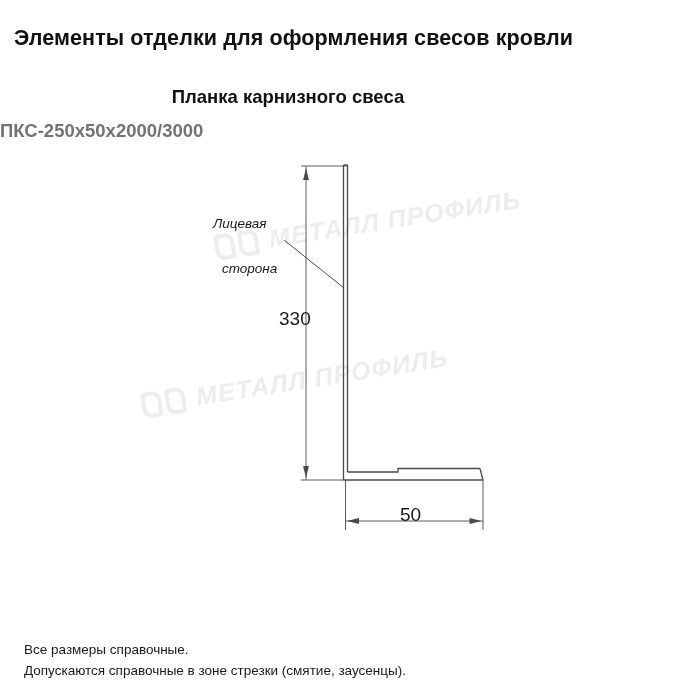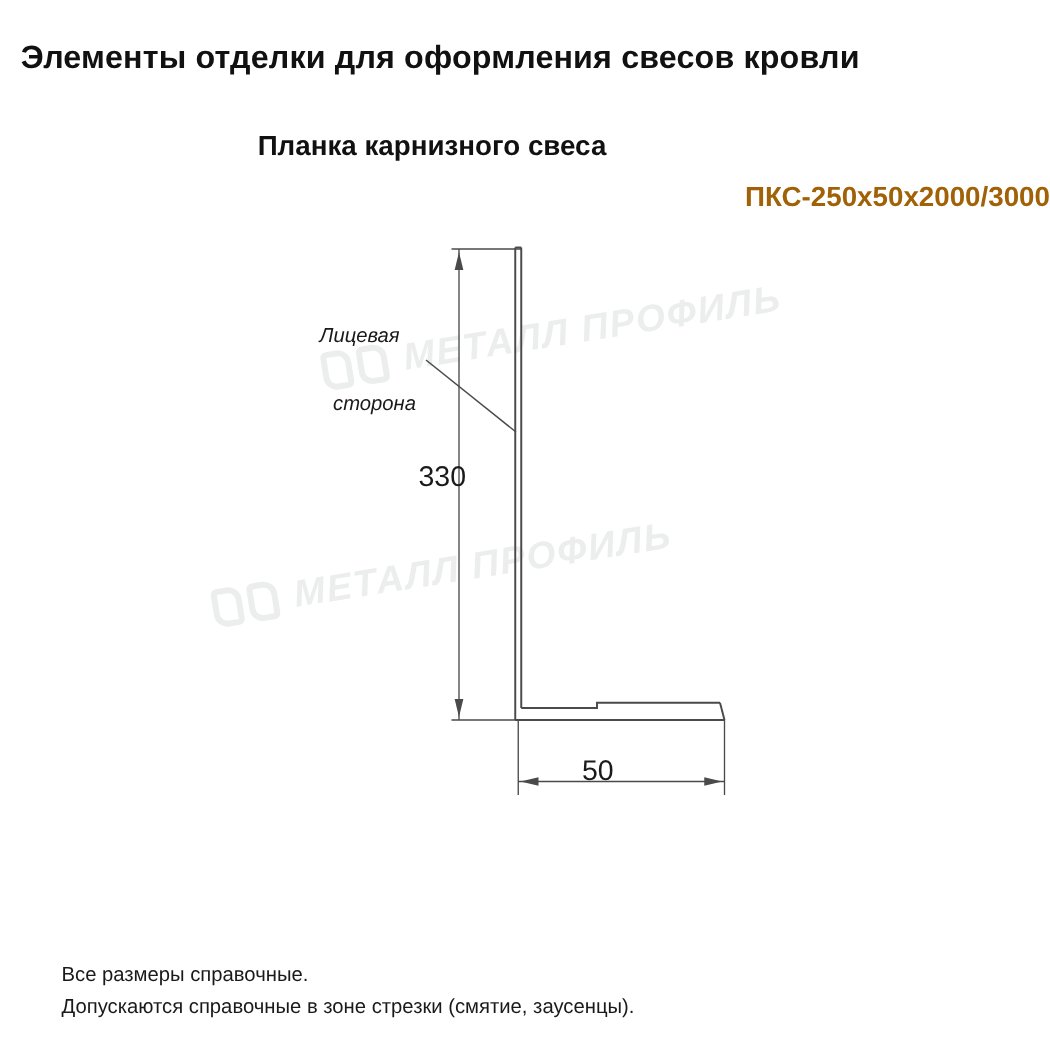--- a/index.html
+++ b/index.html
@@ -44,24 +44,24 @@
     font-size: 18.5px;
     font-weight: bold;
     color: #111111;
   }
 
   .subtitle-2 {
     position: absolute;
     top: 120px;
     left: 0;
     width: 700px;
-    text-align: right;
+    text-align: left;
     font-size: 18.5px;
     font-weight: bold;
-    color: #a16207;
+    color: #737373;
   }
 
   
   .drawing {
     position: absolute;
     top: 150px;
     left: 0;
     width: 700px;
     height: 430px;
   }
@@ -111,21 +111,21 @@
   }
   .wm-2 {
     left: 140px;
     top: 367px;
     transform: rotate(-9deg);
   }
 
   
   .footer {
     position: absolute;
-    left: 41px;
+    left: 24px;
     bottom: 18px;
     font-size: 13.5px;
     line-height: 1.55;
     color: #1a1a1a;
   }
   .footer div {
     white-space: nowrap;
   }
 
   
@@ -141,21 +141,21 @@
 
   .dim-250 {
     position: absolute;
     left: 279px;
     top: 158px;
     font-size: 19px;
     color: #1a1a1a;
   }
   .dim-50 {
     position: absolute;
-    left: 388px;
+    left: 400px;
     top: 354px;
     font-size: 19px;
     color: #1a1a1a;
   }
 </style>
 </head>
 <body>
 
 <div class="page">
 

